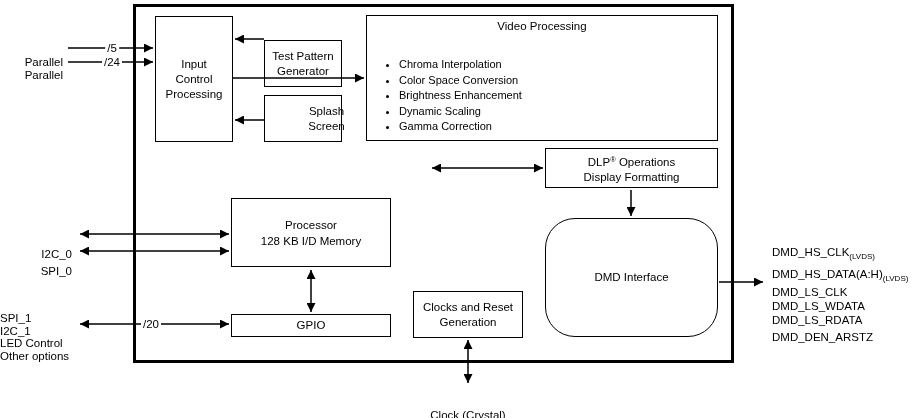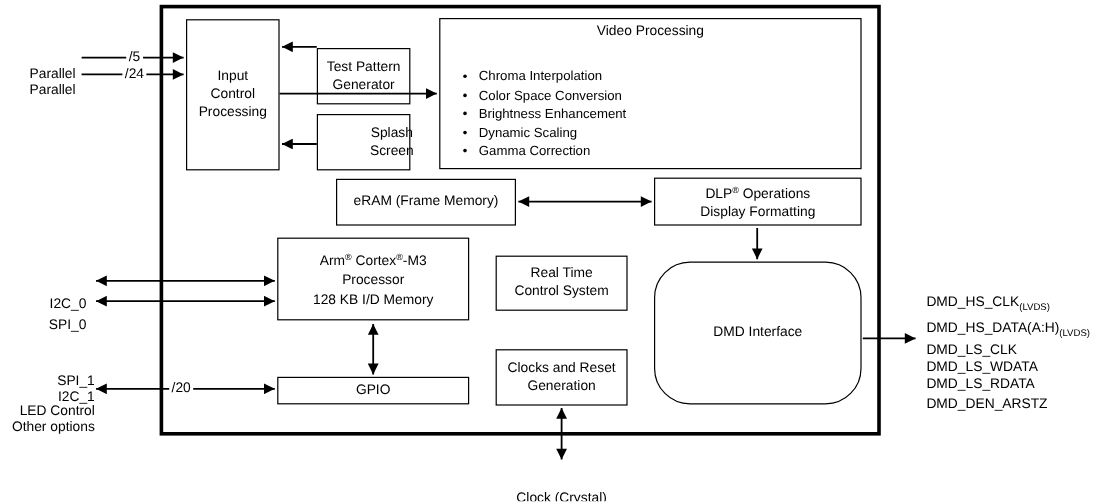--- a/index.html
+++ b/index.html
@@ -28,21 +28,21 @@
   .vp-cols ul{margin:3px 0 0;padding:0 0 0 32px;list-style:disc;line-height:15.6px;
               box-sizing:border-box;font-size:11px;}
   .vp-left{width:172px;flex:0 0 auto;}
   .vp-right{flex:1 1 auto;}
   .sup{font-size:7.5px;vertical-align:4px;}
   .sub{font-size:8px;vertical-align:-3px;}
   .sig{position:absolute;line-height:12.5px;z-index:2;margin-top:20px;}
   .sig-parallel{left:0;width:63px;top:36px;text-align:right;}
   .sig-i2c0{left:0;width:72px;top:228px;text-align:right;}
   .sig-spi0{left:0;width:72px;top:245px;text-align:right;}
-  .sig-group{left:0;width:79px;top:292px;text-align:right;}
+  .sig-group{left:0;width:79px;top:292px;}
   .sig-clock{left:398px;top:389px;width:140px;text-align:center;line-height:13px;}
   .dmd-out{position:absolute;left:772px;white-space:nowrap;z-index:2;}
   .dmd-out-0{top:246px;} .dmd-out-1{top:268px;} .dmd-out-2{top:286px;}
   .dmd-out-3{top:300px;} .dmd-out-4{top:314px;} .dmd-out-5{top:331px;}
   .buslbl{position:absolute;transform:translate(-50%,-50%);background:#fff;
           padding:0 2px;z-index:4;}
   .buslbl-5{left:112px;top:48px;}
   .buslbl-24{left:112px;top:62px;}
   .buslbl-20{left:151px;top:324px;}
 </style>
@@ -71,39 +71,31 @@
       <ul class="vp-left">
         <li>Chroma Interpolation</li>
         <li>Color Space Conversion</li>
         <li>Brightness Enhancement</li>
         <li>Dynamic Scaling</li>
         <li>Gamma Correction</li>
       </ul>
     </div>
   </div>
 
-  <div class="box b-eram">
-    <div>eRAM (Frame Memory)</div>
-  </div>
 
   <div class="box b-dlp">
     <div><span>DLP</span><span class="sup">®</span><span> Operations</span></div>
     <div>Display Formatting</div>
   </div>
 
   <div class="box b-arm">
-    <div><span>Arm</span><span class="sup">®</span><span> Cortex</span><span class="sup">®</span><span>-M3</span></div>
     <div>Processor</div>
     <div>128 KB I/D Memory</div>
   </div>
 
-  <div class="box b-rtcs">
-    <div>Real Time</div>
-    <div>Control System</div>
-  </div>
 
   <div class="box b-dmd">
     <div>DMD Interface</div>
   </div>
 
   <div class="box b-gpio">
     <div>GPIO</div>
   </div>
 
   <div class="box b-clk">

